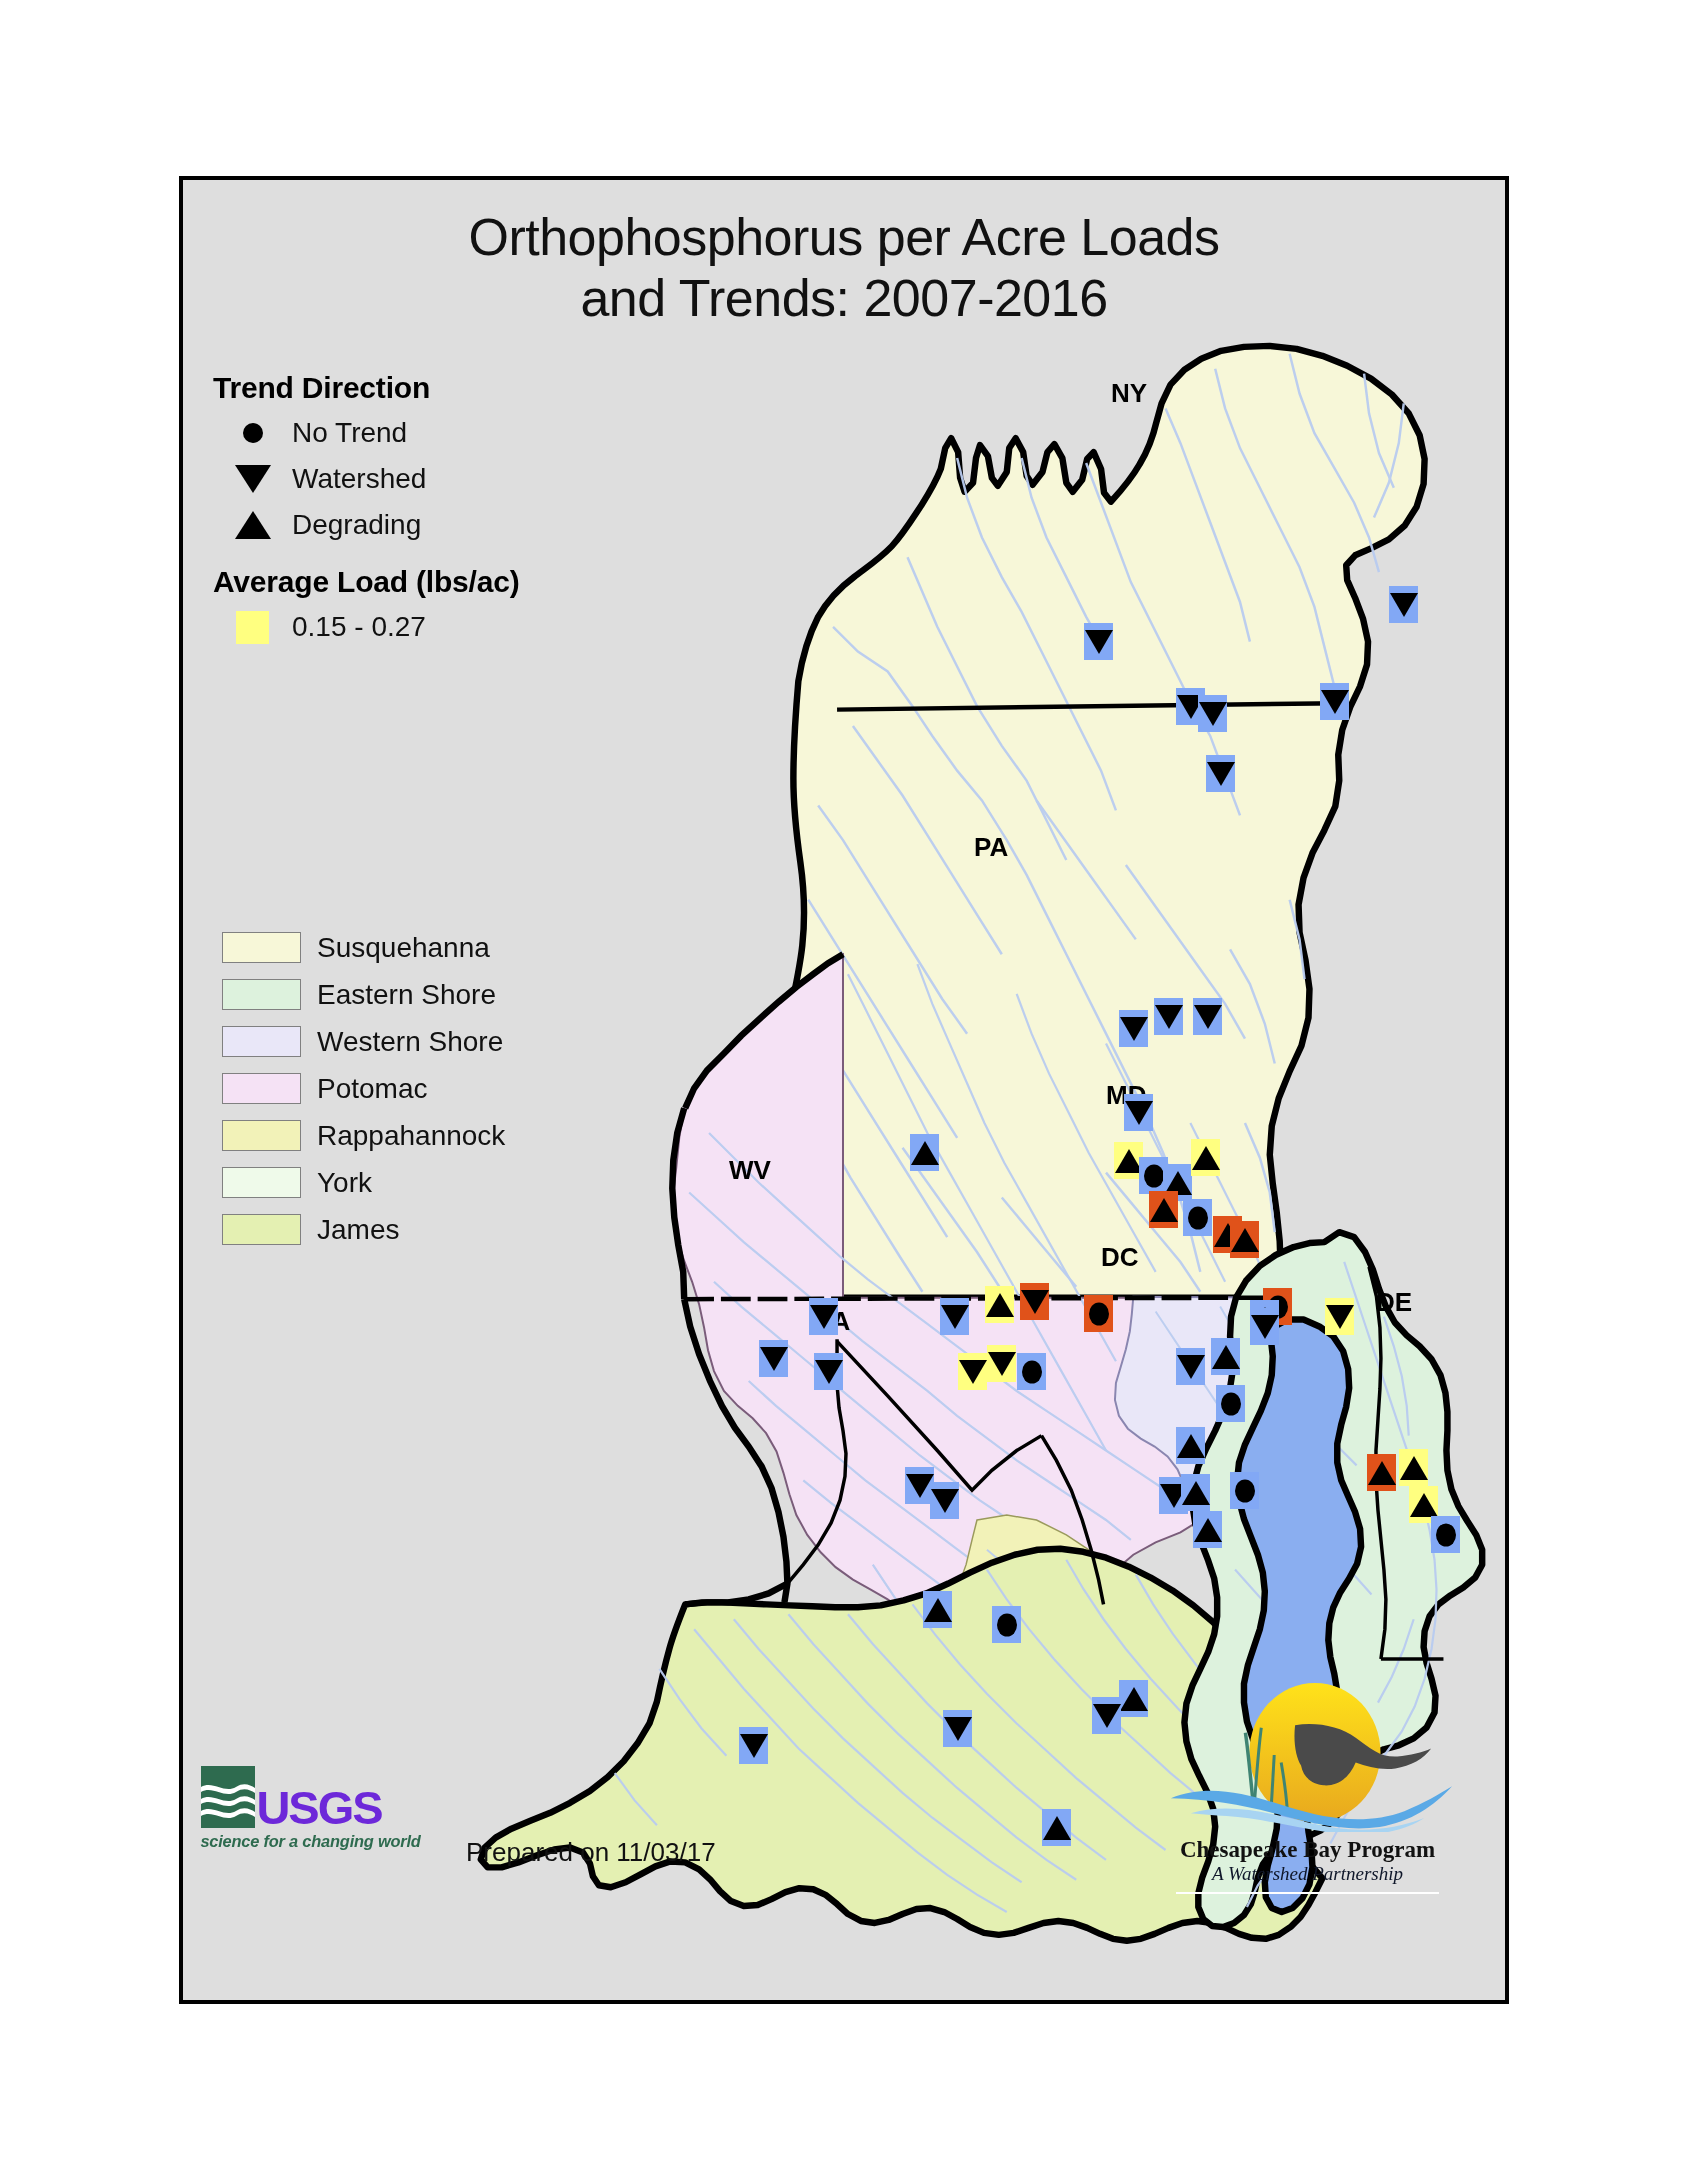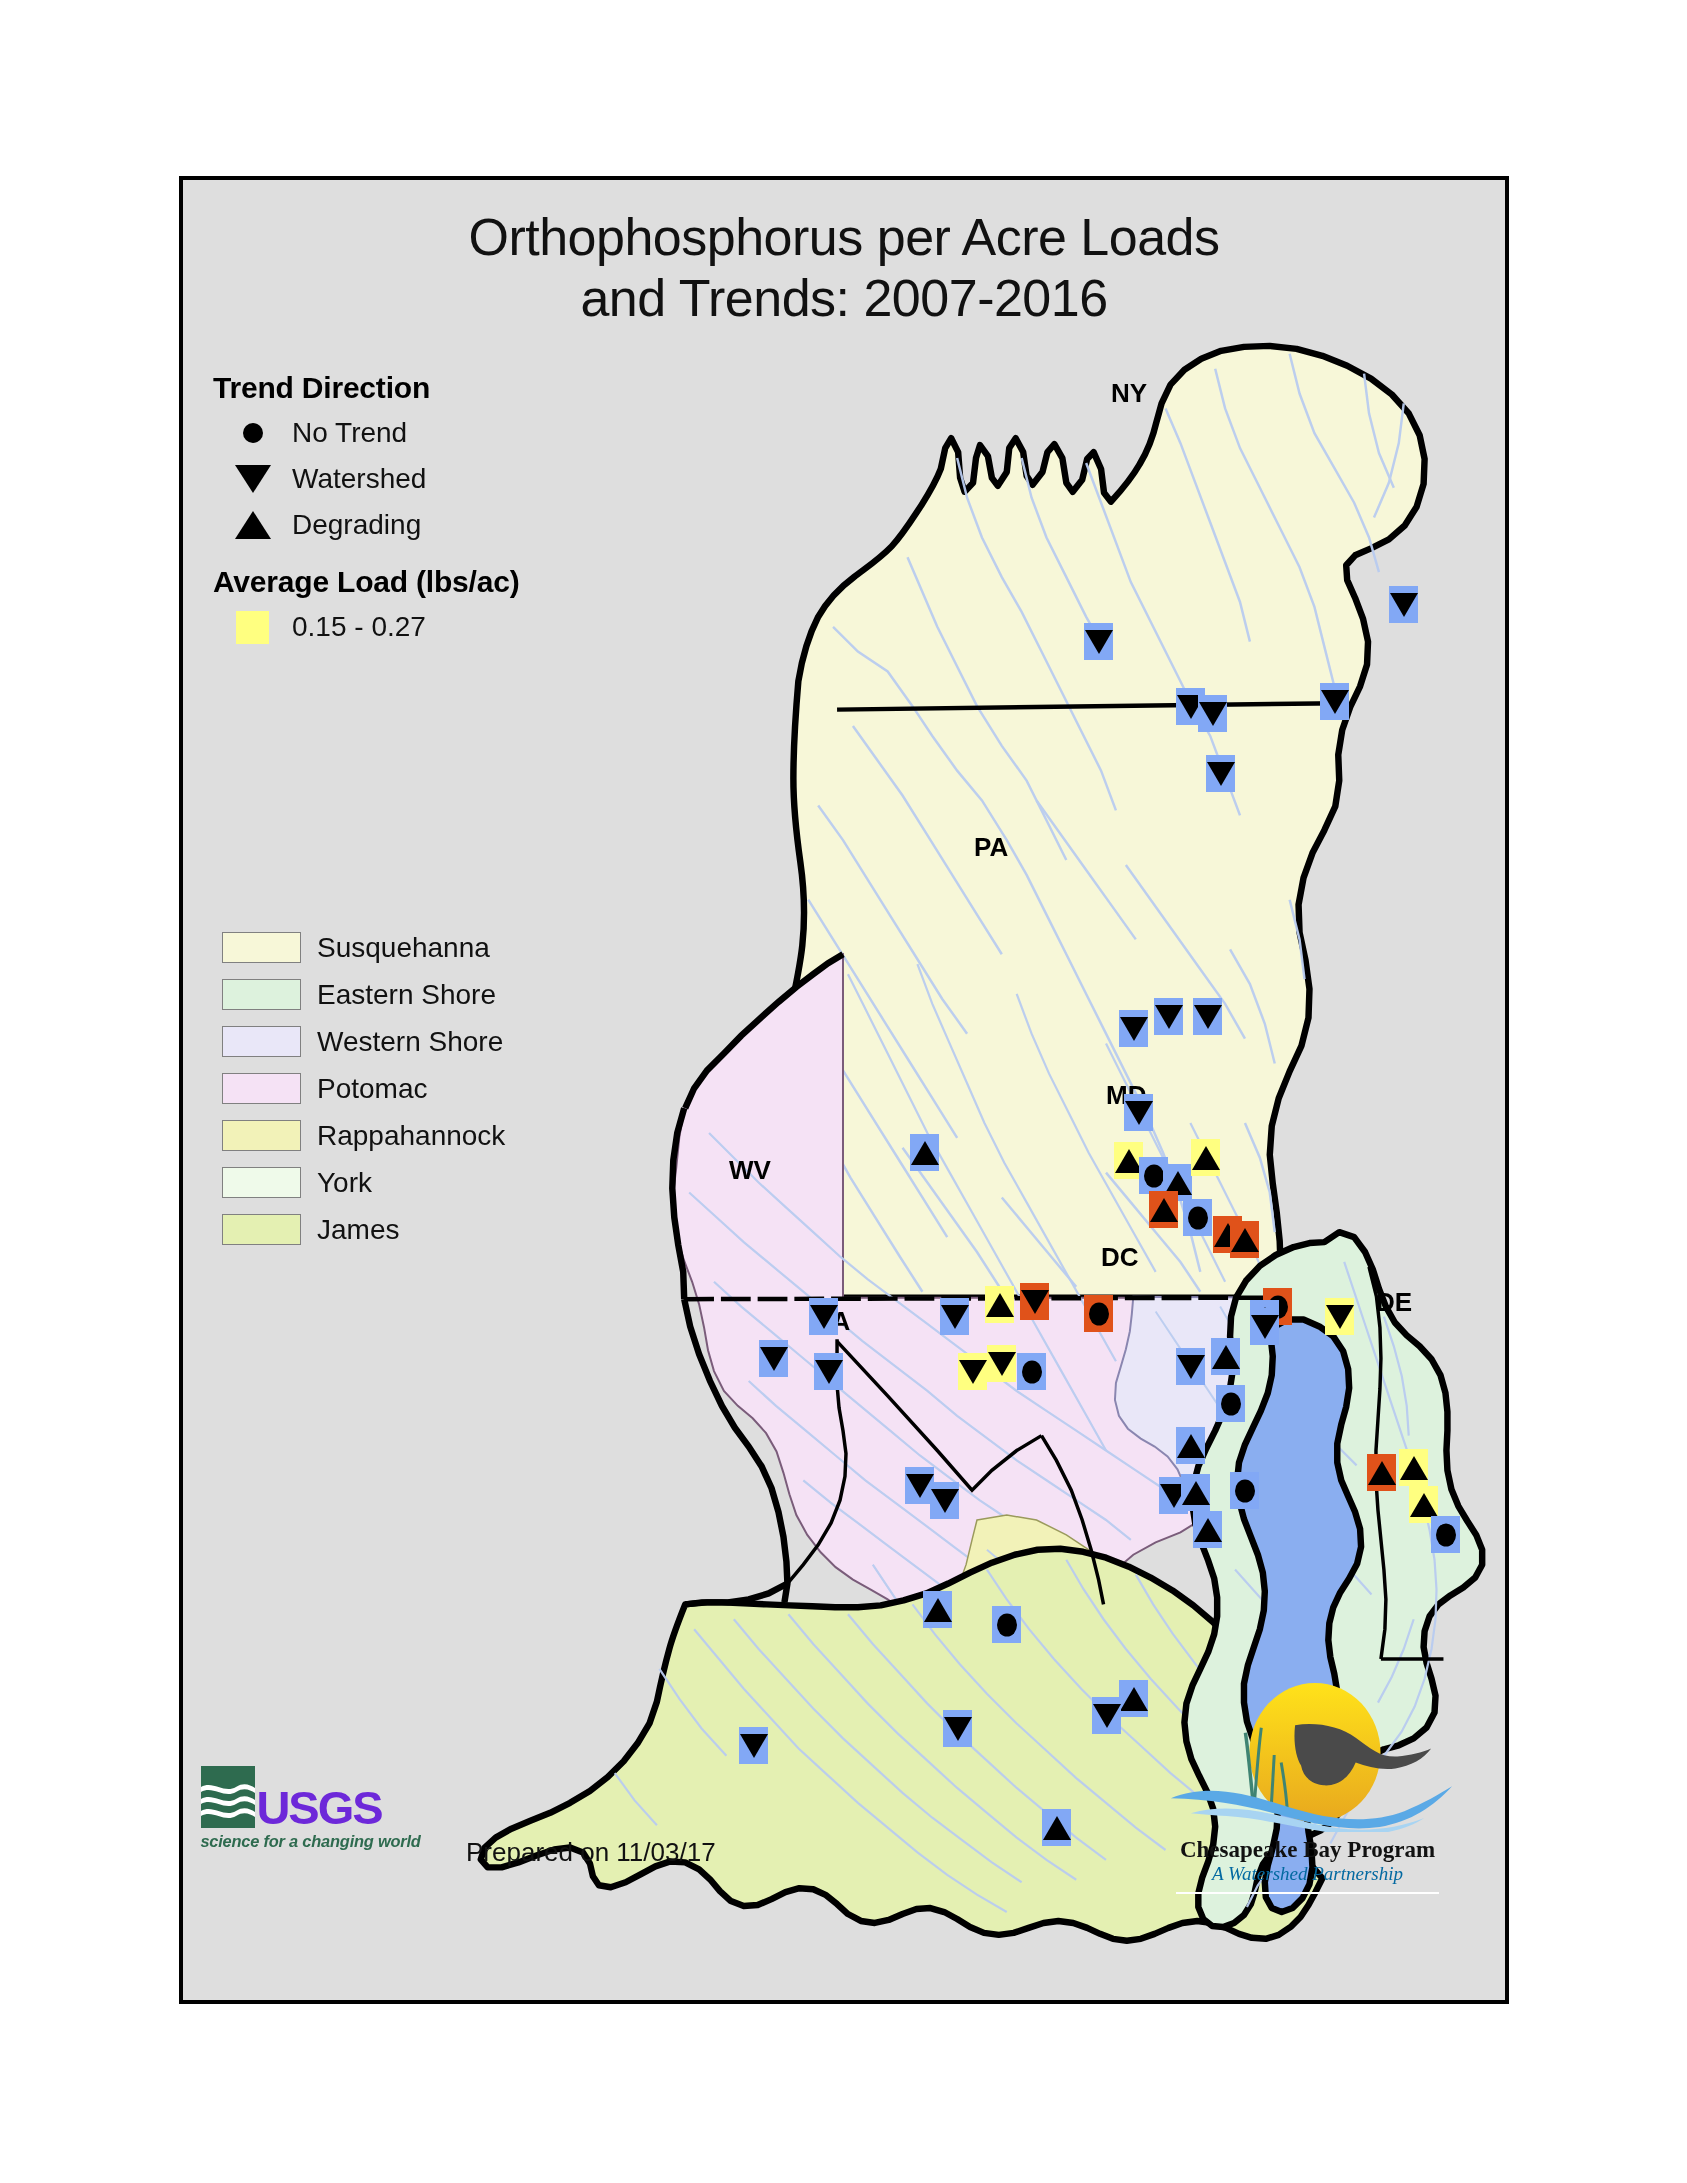--- a/index.html
+++ b/index.html
@@ -54,21 +54,21 @@
   
   #usgs{position:absolute;left:17.4px;top:1585px;width:258px;}
   #usgs .wordmark{display:flex;align-items:flex-end;}
   #usgs .usgs-txt{font-size:47px;font-weight:bold;color:#6d28d9;letter-spacing:-2px;line-height:0.9;font-family:"Liberation Sans",sans-serif;}
   #usgs .tag{font-size:16.4px;font-style:italic;font-weight:bold;color:#2e6b4f;margin-top:3px;letter-spacing:-0.2px;}
   #prepared{position:absolute;left:283px;top:1657px;font-size:26px;color:#111;}
 
   
   #cbp{position:absolute;left:973px;top:1503px;width:303px;text-align:center;}
   #cbp .cbp-name{font-family:"Liberation Serif",serif;font-weight:bold;font-size:23px;color:#111;margin-top:3px;}
-  #cbp .cbp-sub{font-family:"Liberation Serif",serif;font-style:italic;font-size:19px;color:#0369a1;}
+  #cbp .cbp-sub{font-family:"Liberation Serif",serif;font-style:italic;font-size:19px;color:#0f172a;}
   #cbp .cbp-rule{height:1.5px;background:#fff;margin:7px 20px 0 20px;}
 </style>
 </head>
 <body>
 
 <div id="frame">
 
   <div id="title">
     <span>Orthophosphorus per Acre Loads</span>
     <span class="l2">and Trends: 2007-2016</span>

